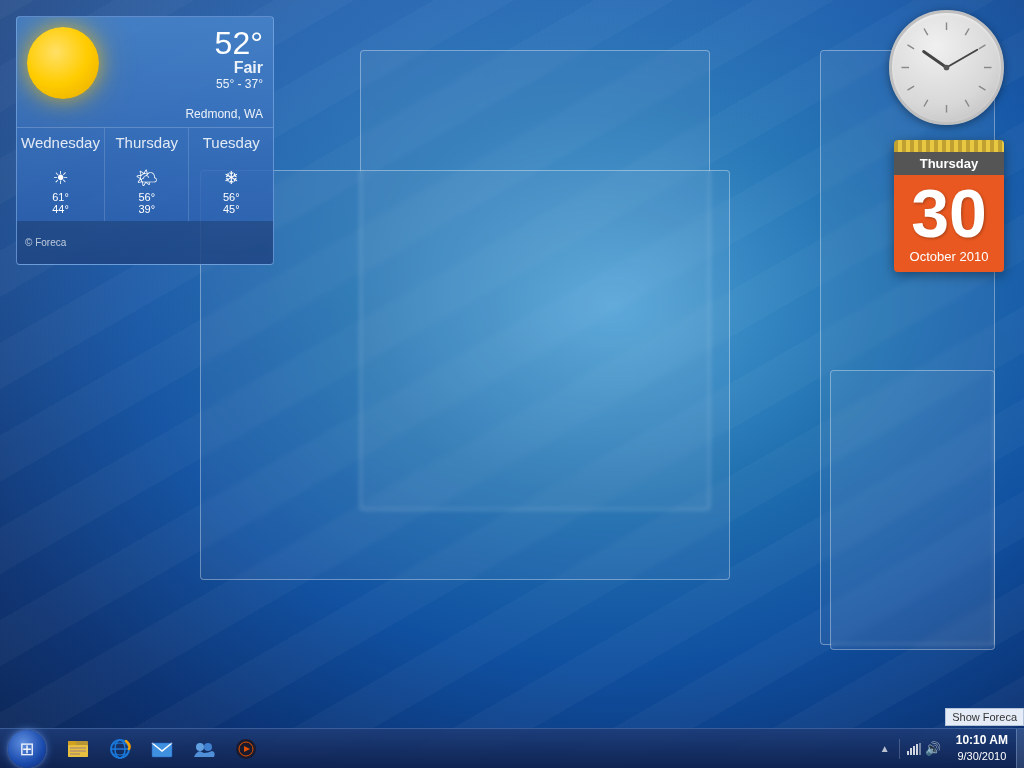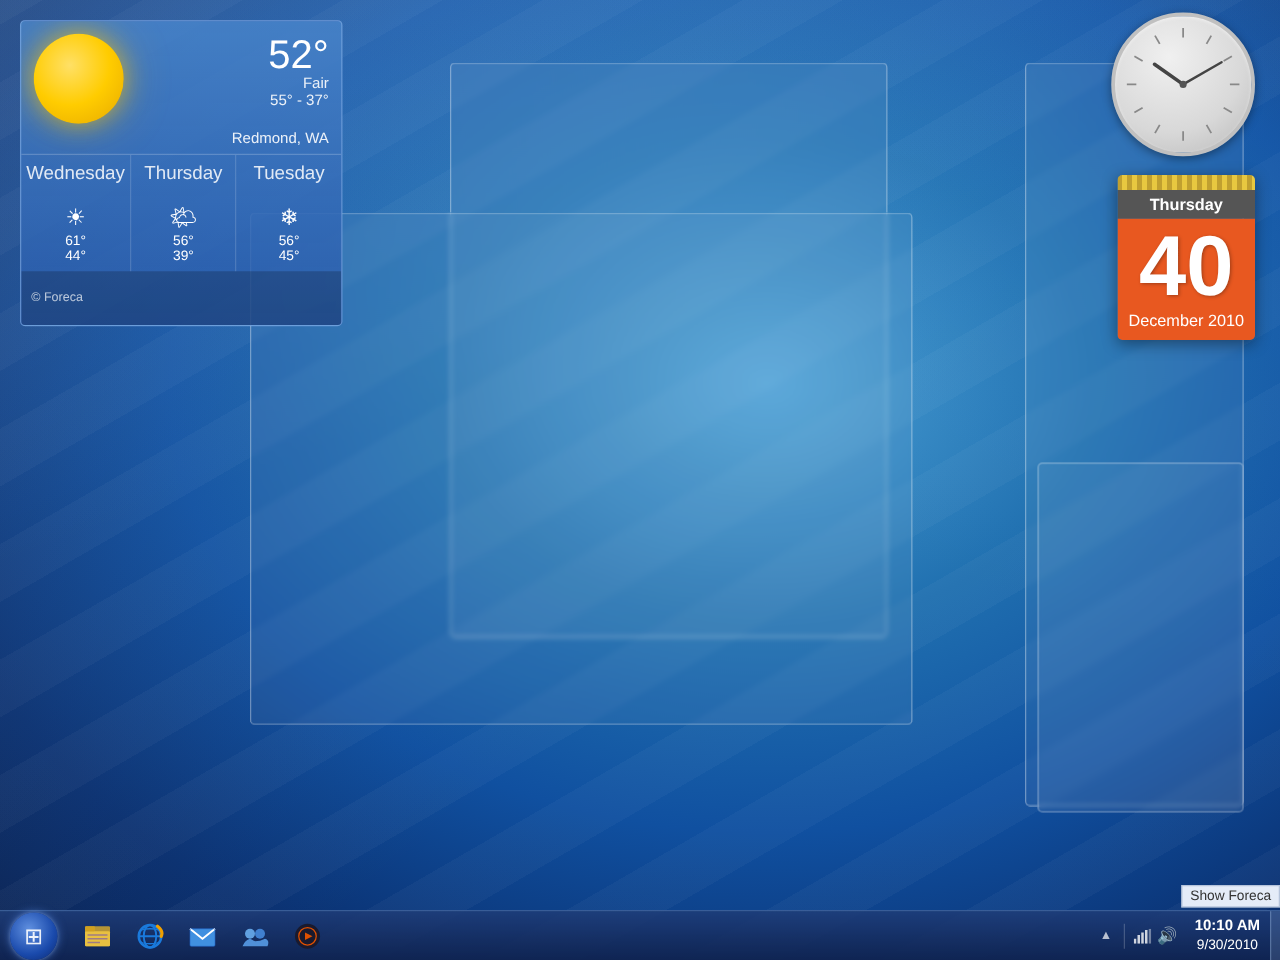--- a/index.html
+++ b/index.html
@@ -235,22 +235,23 @@
       text-align: right;
     }
 
     .weather-temp {
       font-size: 32px;
       font-weight: 300;
       line-height: 1;
     }
 
     .weather-condition {
-      font-size: 12px;
+      font-size: 16px;
       opacity: 0.9;
+      font-weight: bold;
     }
 
     .weather-range {
       font-size: 12px;
       opacity: 0.9;
     }
 
     .weather-location {
       font-size: 12px;
       opacity: 0.9;
@@ -445,22 +446,22 @@
 
         <circle cx="57.5" cy="57.5" r="3" fill="#555"></circle>
       </svg>
     </div>
   </div>
 
   <div id="calendar-widget">
     <div class="calendar-top"></div>
     <div class="calendar-header">Thursday</div>
     <div class="calendar-body">
-      <div class="calendar-day-number">40</div>
-      <div class="calendar-month-year">December 2010</div>
+      <div class="calendar-day-number">30</div>
+      <div class="calendar-month-year">October 2010</div>
     </div>
   </div>
 
   <div id="taskbar">
 
     <div id="start-button">
       <div class="start-orb"></div>
     </div>
 
     <div id="taskbar-icons">

